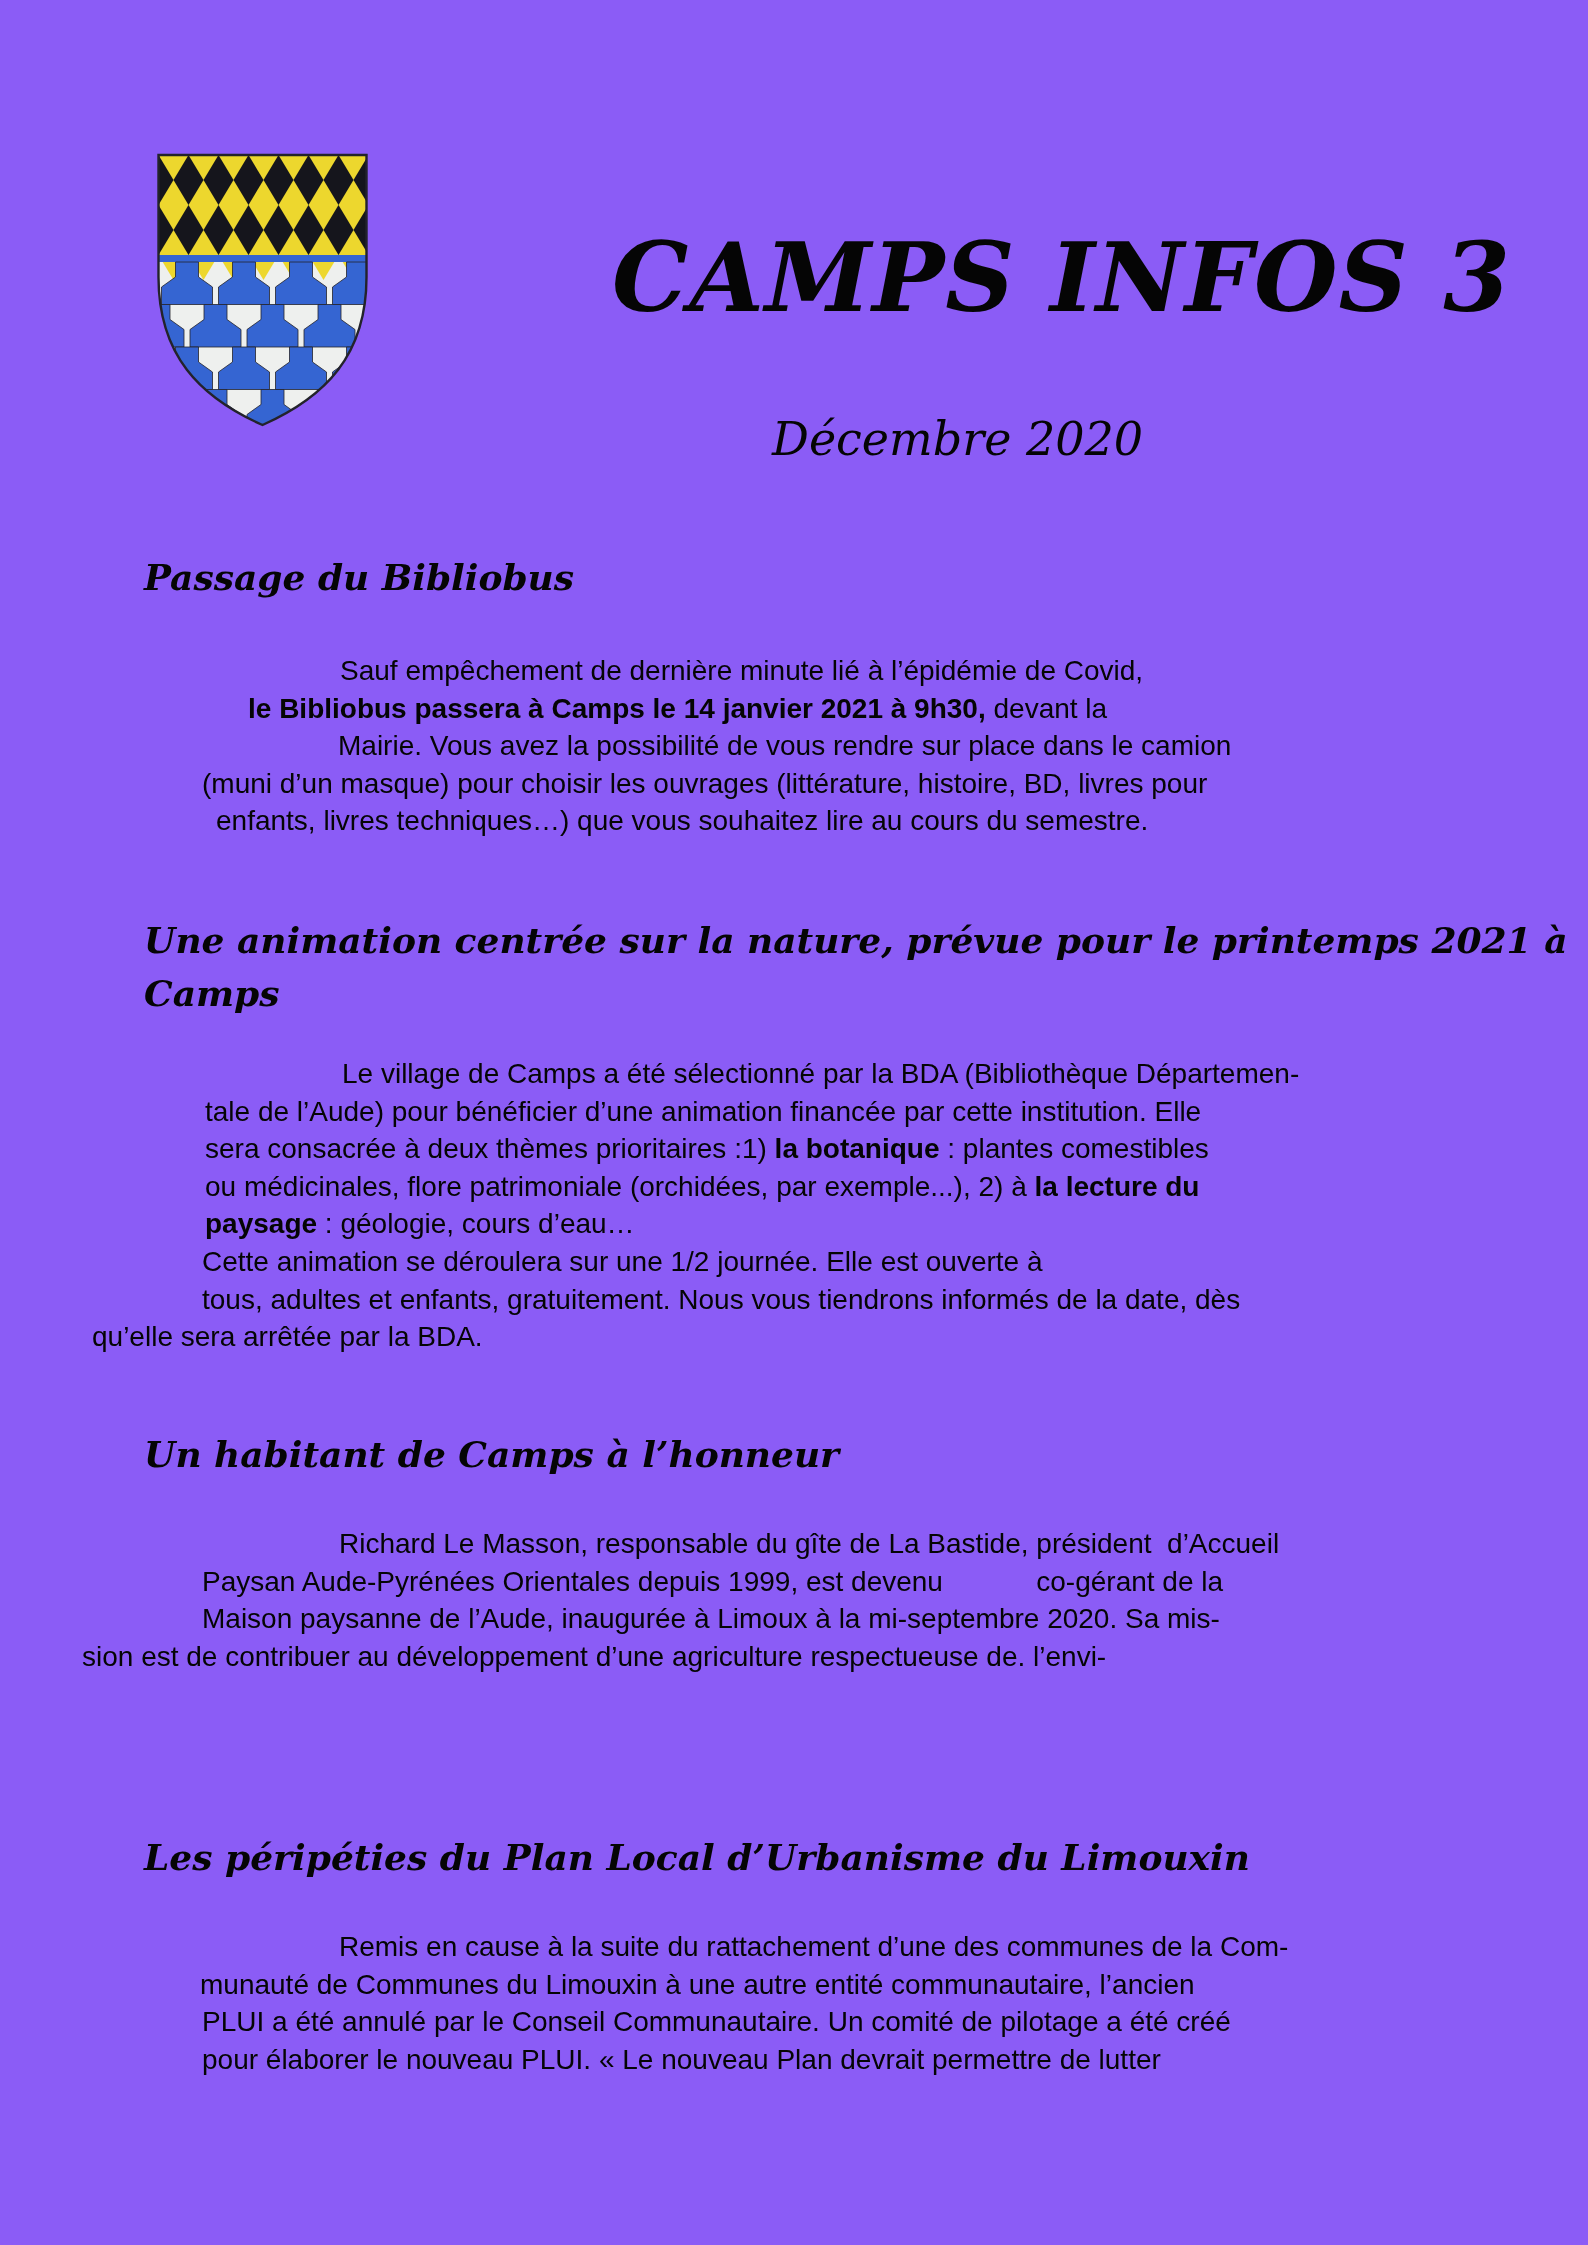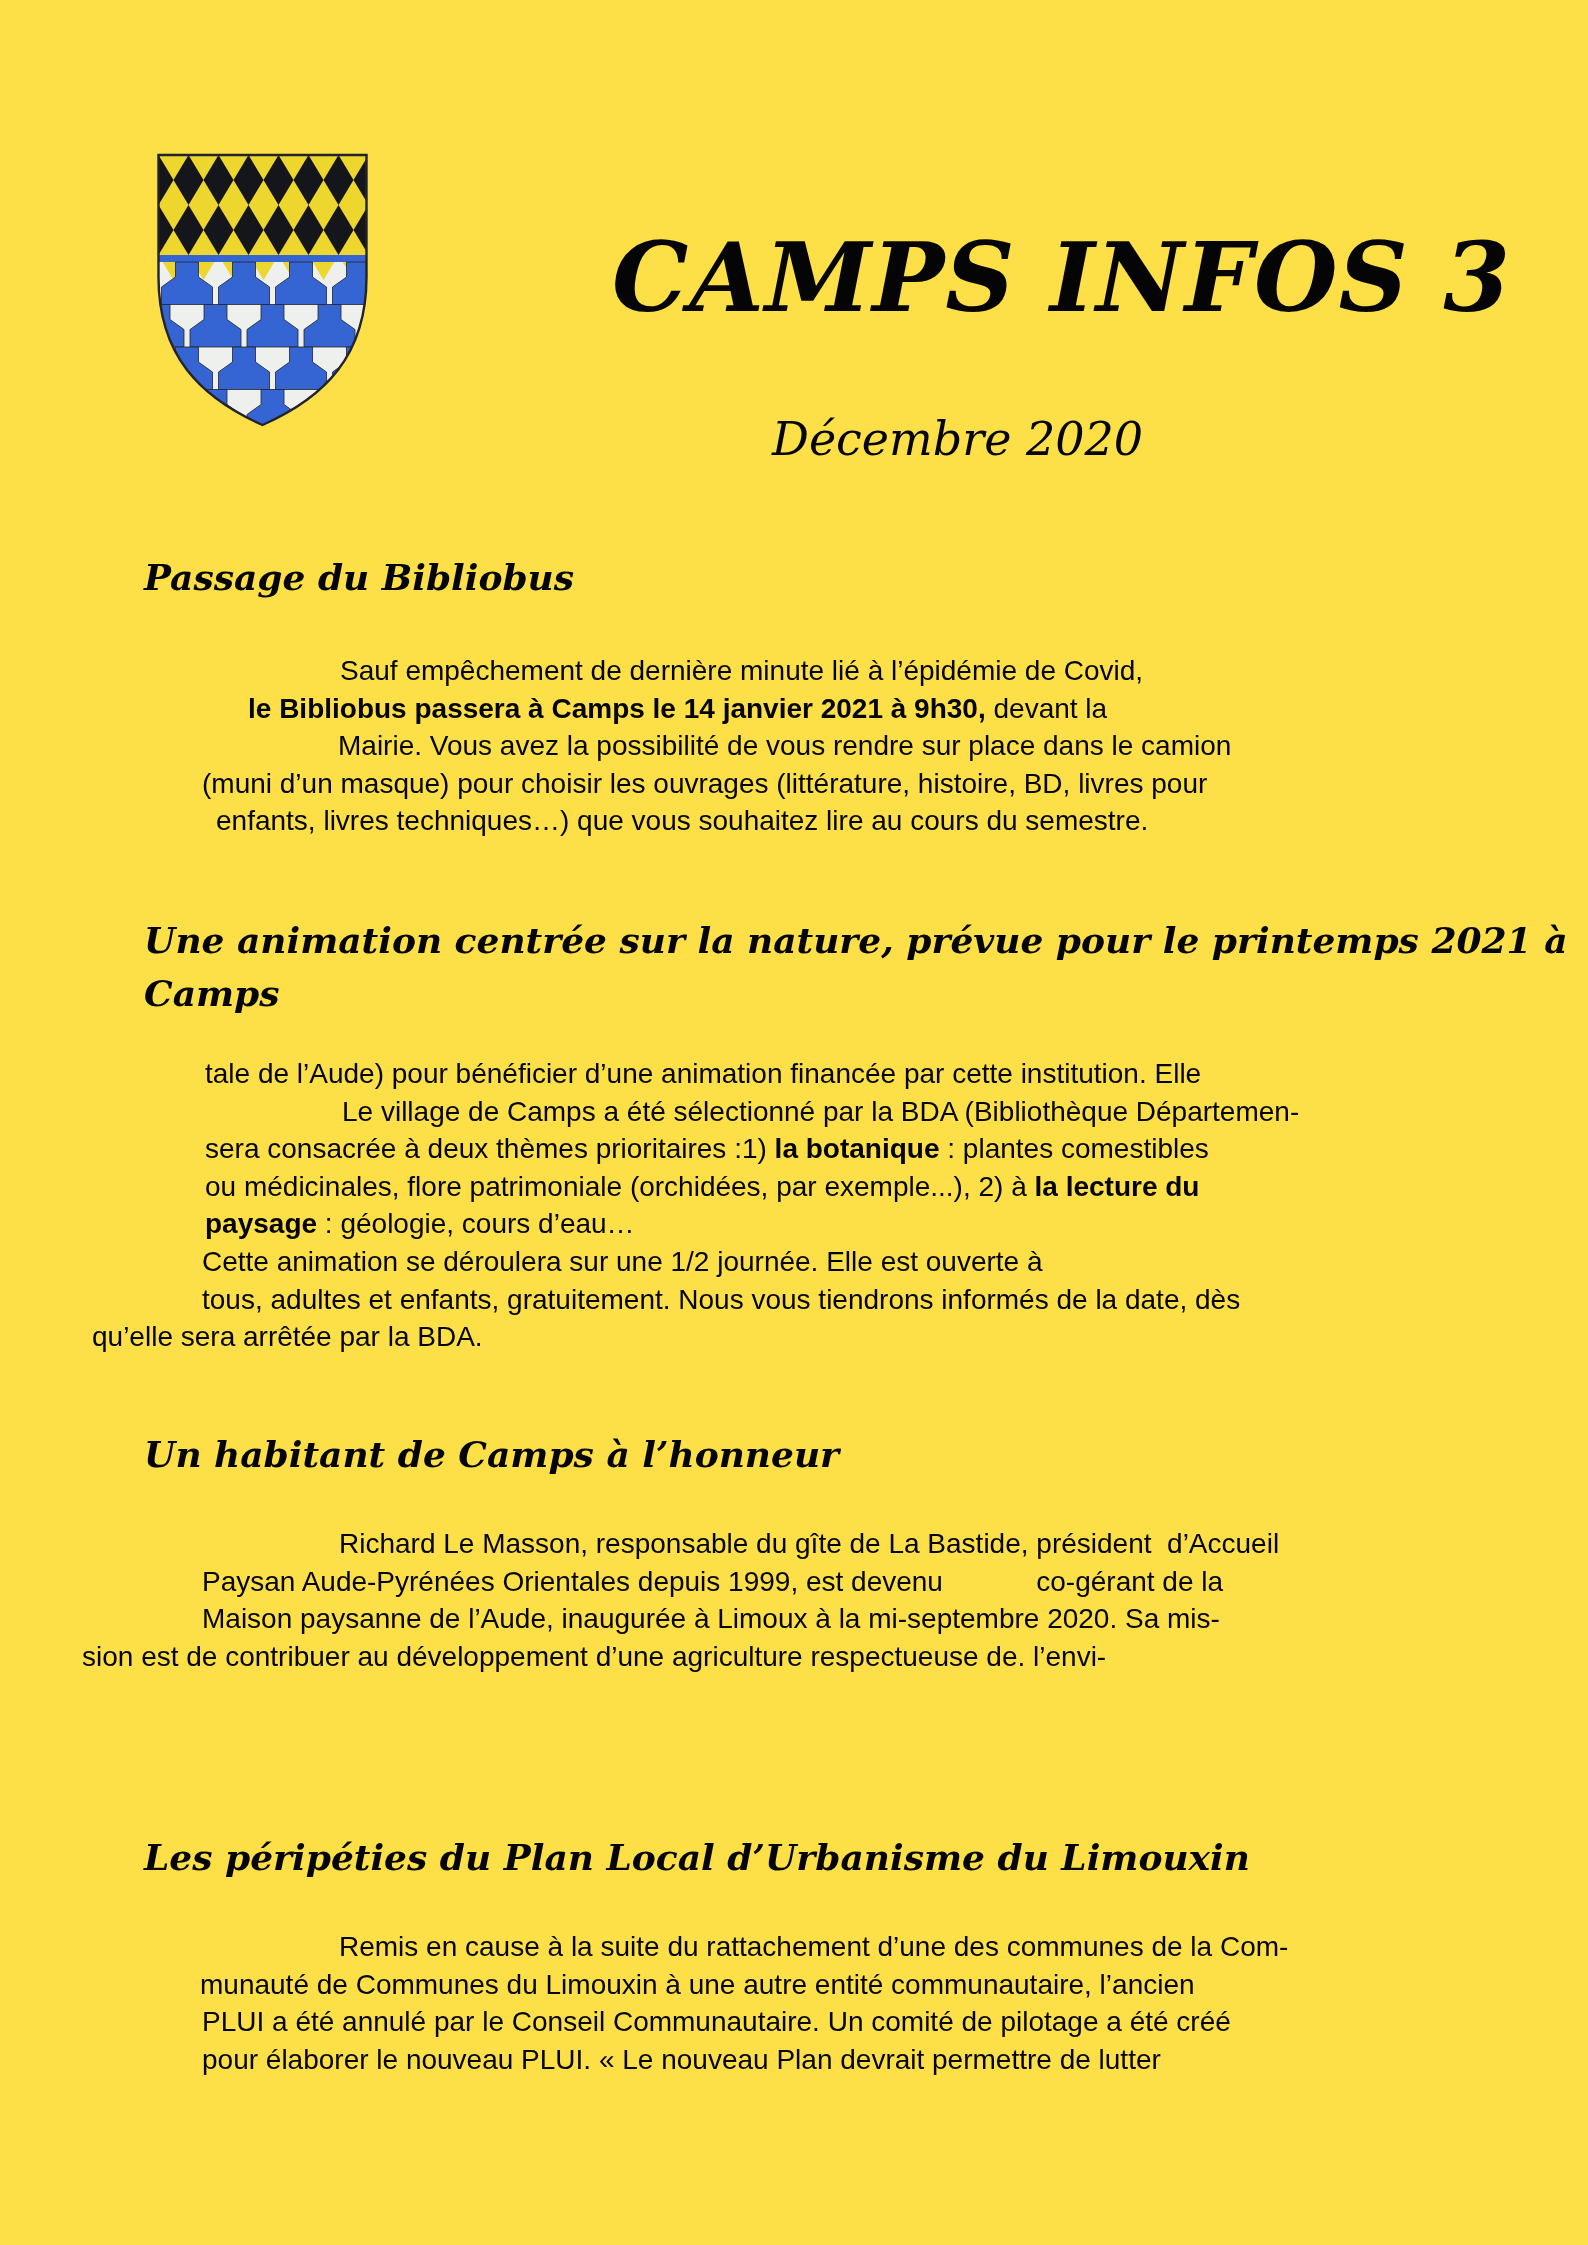--- a/index.html
+++ b/index.html
@@ -1,19 +1,19 @@
 <!DOCTYPE html>
 <html><head>
 <meta charset="utf-8">
 <style>
   html,body { margin:0; padding:0; background:#ffffff; }
   .page {
     position:relative;
     width:1588px; height:2245px;
-    background:#fde047;
+    background:#8b5cf6;
     overflow:hidden;
     font-family:"Liberation Sans","DejaVu Sans",sans-serif;
     color:#050505;
   }
   .logo { position:absolute; left:148px; top:149px; width:229px; height:282px; }
   .newsletter-title {
     position:absolute; left:612px; top:230px;
     font-family:"DejaVu Serif","Liberation Serif",serif;
     font-style:italic; font-weight:bold;
     font-size:96px; line-height:1; letter-spacing:1px;
@@ -114,22 +114,22 @@
       <h2 class="heading" style="top: 551px;"><span>Passage du Bibliobus</span></h2>
       <div class="para" style="top: 652px;">
         <div class="line" style="padding-left: 340px;"><span>Sauf empêchement de dernière minute lié à l’épidémie de Covid,</span></div>
         <div class="line" style="padding-left: 248px;"><span class="b">le Bibliobus passera à Camps le 14 janvier 2021 à 9h30,</span><span> devant la</span></div>
         <div class="line" style="padding-left: 338px;"><span>Mairie. Vous avez la possibilité de vous rendre sur place dans le camion</span></div>
         <div class="line" style="padding-left: 202px;"><span>(muni d’un masque) pour choisir les ouvrages (littérature, histoire, BD, livres pour</span></div>
         <div class="line" style="padding-left: 216px;"><span>enfants, livres techniques…) que vous souhaitez lire au cours du semestre.</span></div>
       </div>
       <h2 class="heading" style="top: 914px;"><span>Une animation centrée sur la nature, prévue pour le printemps 2021 à</span><br><span>Camps</span></h2>
       <div class="para" style="top: 1055px;">
+        <div class="line" style="padding-left: 342px;"><span>Le village de Camps a été sélectionné par la BDA (Bibliothèque Départemen-</span></div>
         <div class="line" style="padding-left: 205px;"><span>tale de l’Aude) pour bénéficier d’une animation financée par cette institution. Elle</span></div>
-        <div class="line" style="padding-left: 342px;"><span>Le village de Camps a été sélectionné par la BDA (Bibliothèque Départemen-</span></div>
         <div class="line" style="padding-left: 205px;"><span>sera consacrée à deux thèmes prioritaires :1) </span><span class="b">la botanique</span><span> : plantes comestibles</span></div>
         <div class="line" style="padding-left: 205px;"><span>ou médicinales, flore patrimoniale (orchidées, par exemple...), 2) à </span><span class="b">la lecture du</span></div>
         <div class="line" style="padding-left: 205px;"><span class="b">paysage</span><span> : géologie, cours d’eau…</span></div>
         <div class="line" style="padding-left: 202px;"><span>Cette animation se déroulera sur une 1/2 journée. Elle est ouverte à</span></div>
         <div class="line" style="padding-left: 202px;"><span>tous, adultes et enfants, gratuitement. Nous vous tiendrons informés de la date, dès</span></div>
         <div class="line" style="padding-left: 92px;"><span>qu’elle sera arrêtée par la BDA.</span></div>
       </div>
       <h2 class="heading" style="top: 1428px;"><span>Un habitant de Camps à l’honneur</span></h2>
       <div class="para" style="top: 1525px;">
         <div class="line" style="padding-left: 339px;"><span>Richard Le Masson, responsable du gîte de La Bastide, président&nbsp; d’Accueil</span></div>

